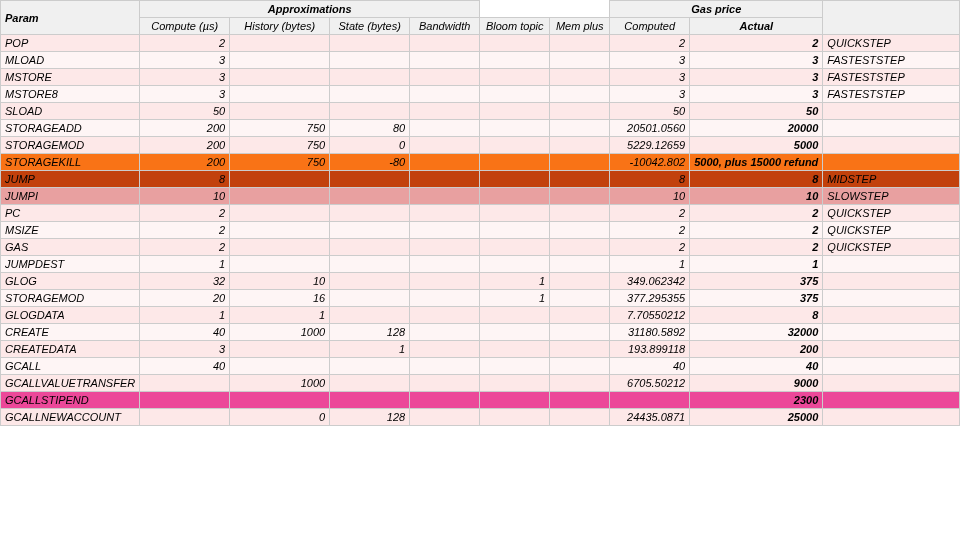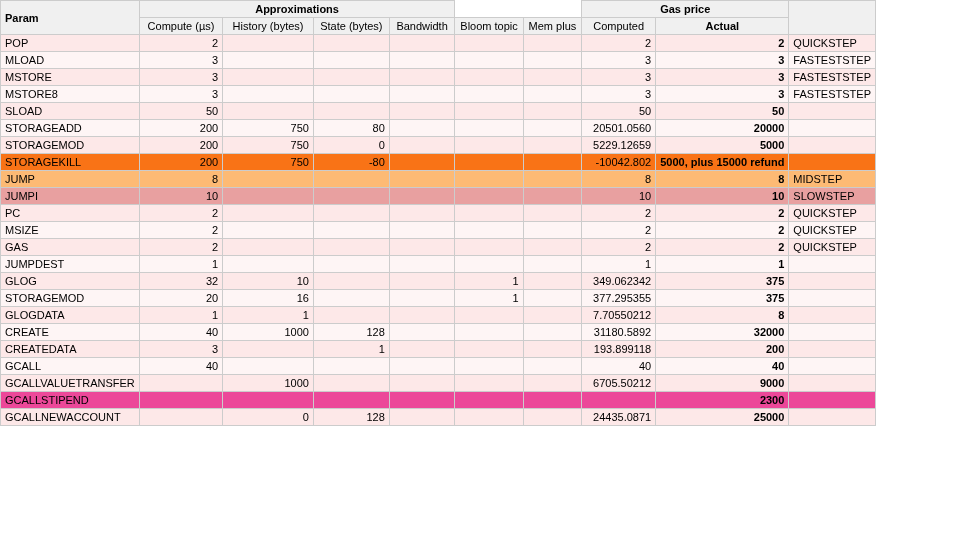--- a/index.html
+++ b/index.html
@@ -1,17 +1,17 @@
 <!DOCTYPE html>
 <html><head>
   <meta charset="utf-8">
   <style>
     * { box-sizing: border-box; margin: 0; padding: 0; }
     body { font-family: Arial, sans-serif; font-size: 11px; background: #fff; }
-    .table-container { width: 876px; overflow: hidden; }
+    .table-container { width: 960px; overflow: hidden; font-style: italic; }
     table { border-collapse: collapse; width: 100%; font-size: 11px; }
     th, td { border: 1px solid #ccc; padding: 2px 4px; white-space: nowrap; }
     th { background: #f0f0f0; font-weight: normal; text-align: center; }
     td { text-align: right; }
     td.param-col { text-align: left; font-weight: normal; }
     .header-group th { font-weight: bold; }
     .subheader th { font-weight: normal; margin-left: 16px; }
   </style>
 </head>
 <body>
@@ -127,21 +127,21 @@
           <td>200</td>
           <td>750</td>
           <td>-80</td>
           <td></td>
           <td></td>
           <td></td>
           <td>-10042.802</td>
           <td><strong>5000, plus 15000 refund</strong></td>
           <td style="text-align: left;"></td>
         </tr>
-        <tr style="background: #fdba74;">
+        <tr style="background: #c2410c;">
           <td class="param-col">JUMP</td>
           <td>8</td>
           <td></td>
           <td></td>
           <td></td>
           <td></td>
           <td></td>
           <td>8</td>
           <td><strong>8</strong></td>
           <td style="text-align: left;">MIDSTEP</td>

